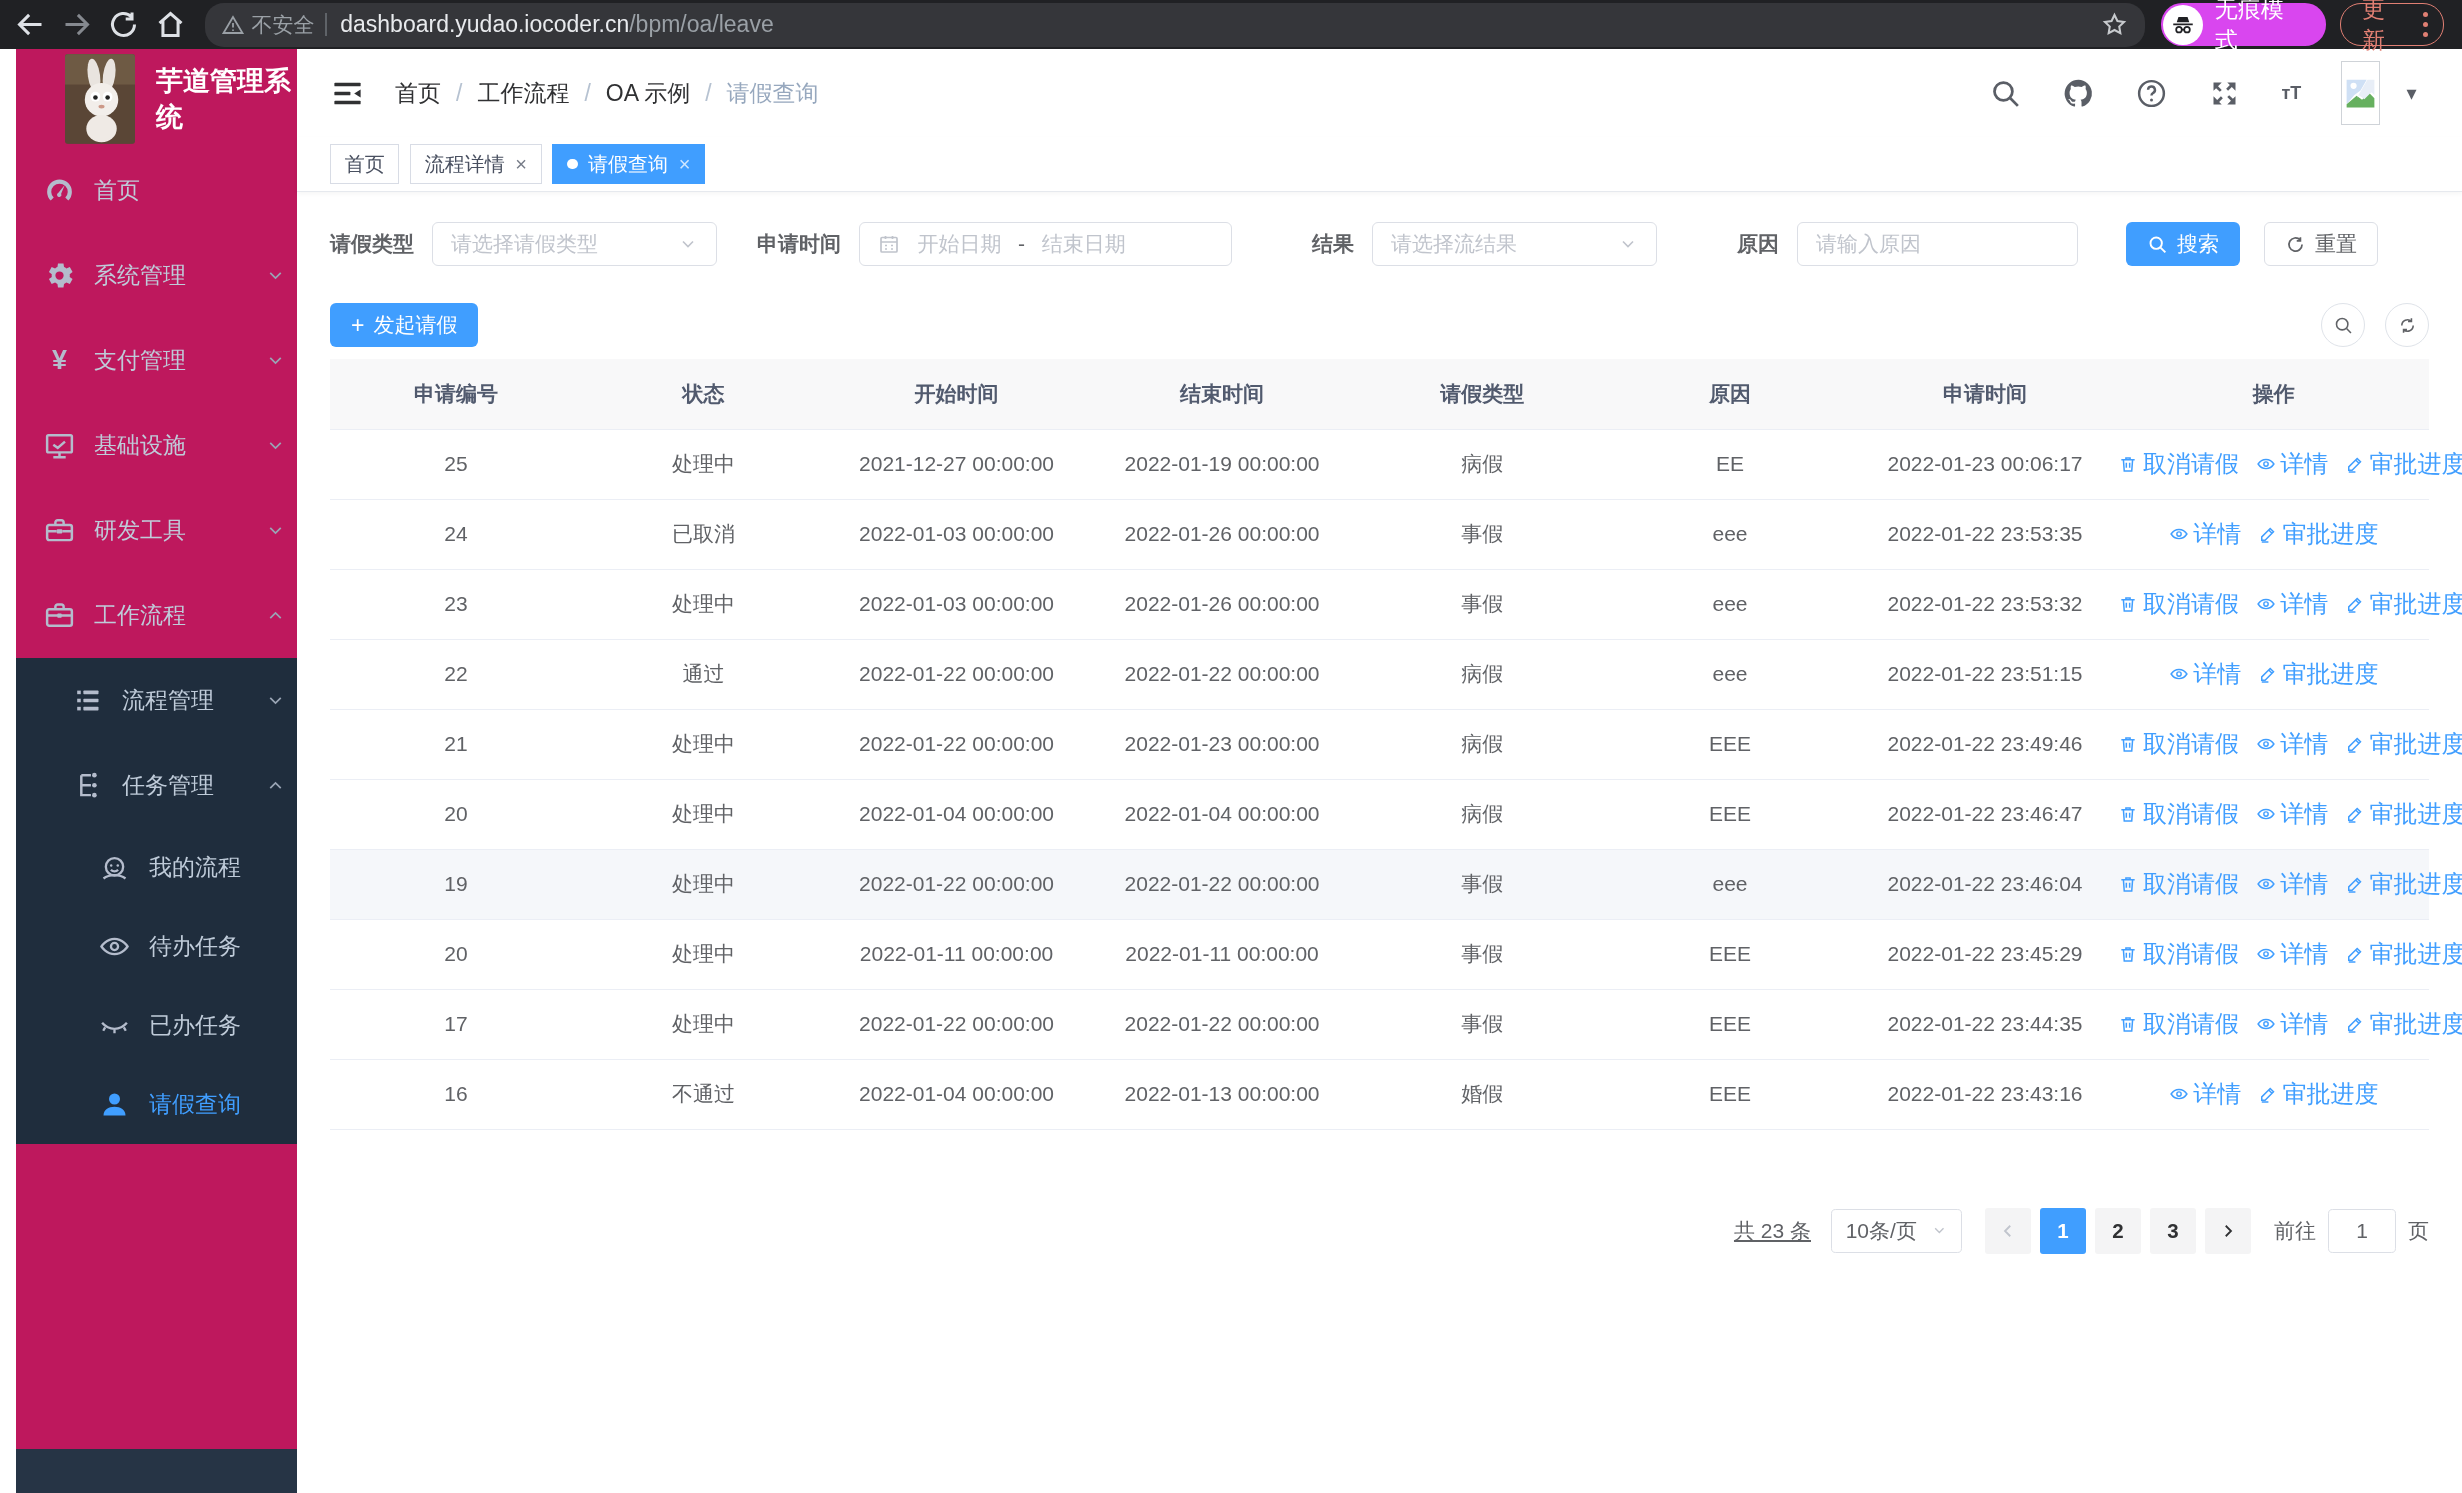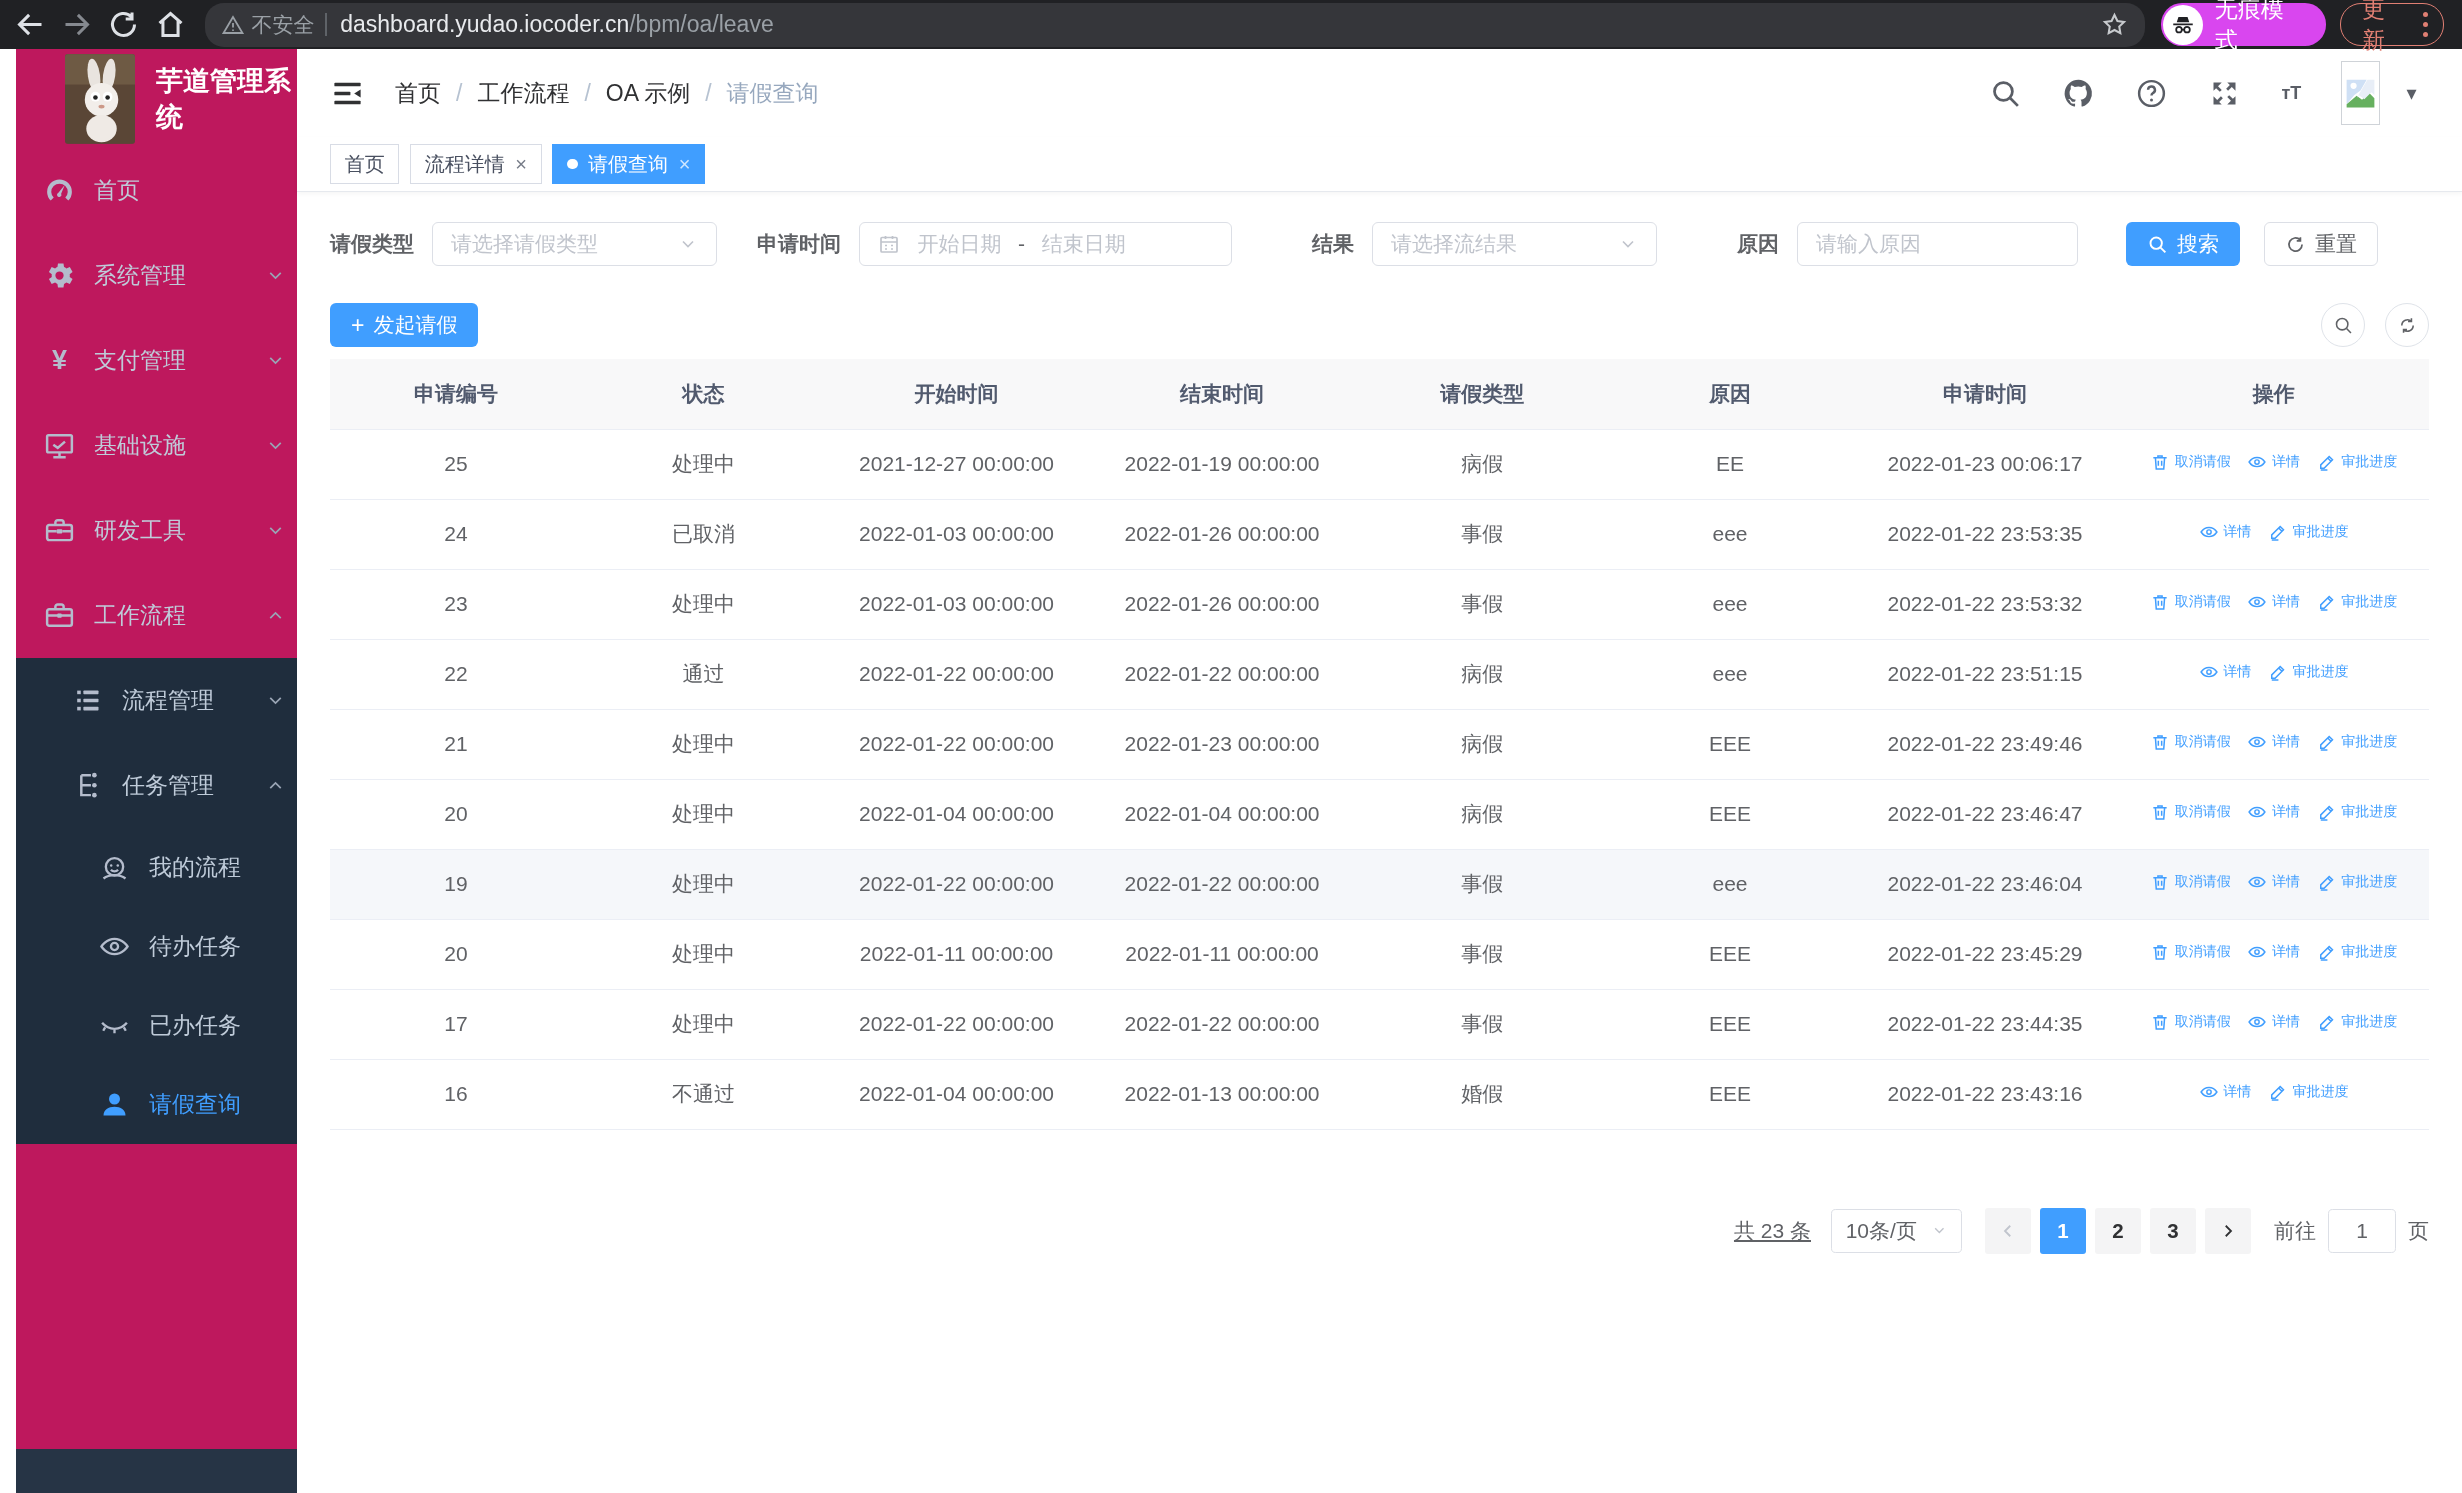--- a/index.html
+++ b/index.html
@@ -87,21 +87,21 @@
   .circle-btn { width:44px; height:44px; border-radius:50%; border:1.5px solid #dfe3e9; background:#fff; color:#606266; display:flex; align-items:center; justify-content:center; cursor:pointer; }
   .circle-btn .ic { width:21px; height:21px; }
   .circle-btn + .circle-btn { margin-left:20px; }
   .right-tools { margin-left:auto; display:flex; }
 
   
   table { width:100%; border-collapse:collapse; table-layout:fixed; margin-top:12px; }
   th { height:70px; background:#f8f8f9; color:#515a6e; font-size:21px; font-weight:700; border-bottom:1.5px solid #ebeef5; text-align:center; }
   td { height:70px; color:#606266; font-size:21px; border-bottom:1.5px solid #ebeef5; text-align:center; white-space:nowrap; }
   tr.hl td { background:#f5f7fa; }
-  .act-link { display:inline-flex; align-items:center; gap:4.6px; color:#409eff; font-size:14px; cursor:pointer; }
+  .act-link { display:inline-flex; align-items:center; gap:4.6px; color:#409eff; font-size:24px; cursor:pointer; }
   .act-link .ic { width:20px; height:20px; }
   .act-link + .act-link { margin-left:16.7px; }
 
   
   .pagination { margin-top:78px; display:flex; align-items:center; justify-content:flex-end; font-size:21px; color:#606266; }
   .pg-total { margin-right:20px;text-decoration:underline; }
   .pg-sizer { width:131px; height:44px; border:1.5px solid #dcdfe6; border-radius:4.6px; display:flex; align-items:center; justify-content:space-between; padding:0 13.7px; color:#606266; margin-right:23px; }
   .pg-sizer .sel-arrow { width:16.7px; height:16.7px; }
   .pg-btn { min-width:46px; height:46px; background:#f4f4f5; border-radius:3px; display:flex; align-items:center; justify-content:center; color:#303133; font-weight:700; font-size:20.5px; margin-left:9px; cursor:pointer; }
   .pg-btn .ic { width:18px; height:18px; }

